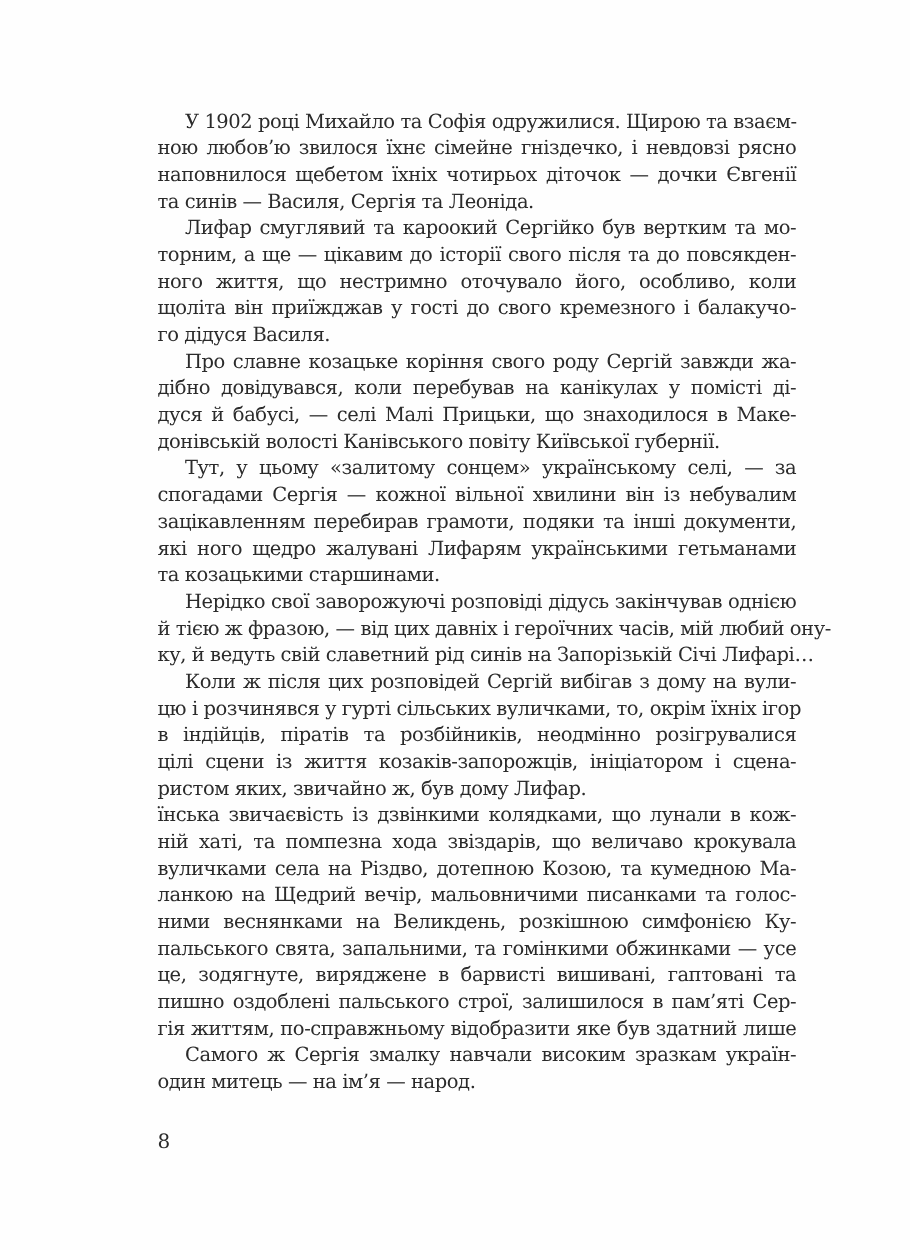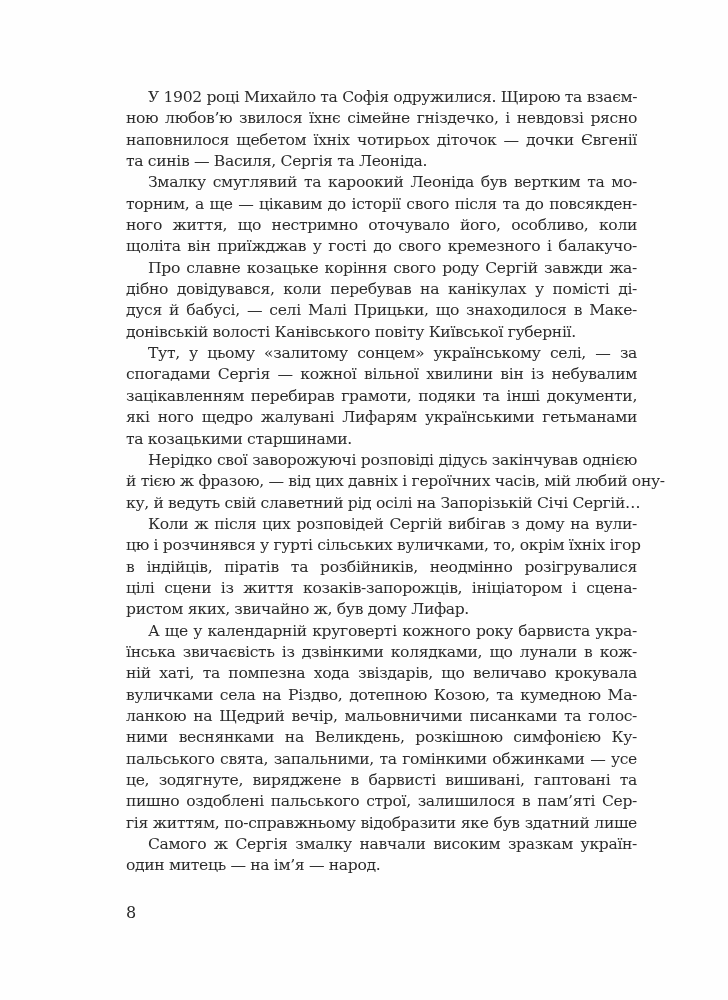--- a/index.html
+++ b/index.html
@@ -28,42 +28,42 @@
 </style>
 </head>
 <body>
 
 <div class="page">
   <div class="text-block" id="text-block">
       <span class="line indent">У 1902 році Михайло та Софія одружилися. Щирою та взаєм-</span>
       <span class="line">ною любов’ю звилося їхнє сімейне гніздечко, і невдовзі рясно</span>
       <span class="line">наповнилося щебетом їхніх чотирьох діточок — дочки Євгенії</span>
       <span class="line last">та синів — Василя, Сергія та Леоніда.</span>
-      <span class="line indent">Змалку смуглявий та кароокий Леоніда був вертким та мо-</span>
+      <span class="line indent">Лифар смуглявий та кароокий Сергійко був вертким та мо-</span>
       <span class="line">торним, а ще — цікавим до історії свого після та до повсякден-</span>
       <span class="line">ного життя, що нестримно оточувало його, особливо, коли</span>
       <span class="line">щоліта він приїжджав у гості до свого кремезного і балакучо-</span>
+      <span class="line last">го дідуся Василя.</span>
       <span class="line indent">Про славне козацьке коріння свого роду Сергій завжди жа-</span>
       <span class="line">дібно довідувався, коли перебував на канікулах у помісті ді-</span>
       <span class="line">дуся й бабусі, — селі Малі Прицьки, що знаходилося в Маке-</span>
       <span class="line last">донівській волості Канівського повіту Київської губернії.</span>
       <span class="line indent">Тут, у цьому «залитому сонцем» українському селі, — за</span>
       <span class="line">спогадами Сергія — кожної вільної хвилини він із небувалим</span>
       <span class="line">зацікавленням перебирав грамоти, подяки та інші документи,</span>
       <span class="line">які ного щедро жалувані Лифарям українськими гетьманами</span>
       <span class="line last">та козацькими старшинами.</span>
       <span class="line indent">Нерідко свої заворожуючі розповіді дідусь закінчував однією</span>
       <span class="line">й тією ж фразою, — від цих давніх і героїчних часів, мій любий ону-</span>
-      <span class="line last">ку, й ведуть свій славетний рід осілі на Запорізькій Січі Сергій…</span>
+      <span class="line last">ку, й ведуть свій славетний рід синів на Запорізькій Січі Лифарі…</span>
       <span class="line indent">Коли ж після цих розповідей Сергій вибігав з дому на вули-</span>
       <span class="line">цю і розчинявся у гурті сільських вуличками, то, окрім їхніх ігор</span>
       <span class="line">в індійців, піратів та розбійників, неодмінно розігрувалися</span>
       <span class="line">цілі сцени із життя козаків-запорожців, ініціатором і сцена-</span>
       <span class="line last">ристом яких, звичайно ж, був дому Лифар.</span>
-      <span class="line indent">А ще у календарній круговерті кожного року барвиста укра-</span>
       <span class="line">їнська звичаєвість із дзвінкими колядками, що лунали в кож-</span>
       <span class="line">ній хаті, та помпезна хода звіздарів, що величаво крокувала</span>
       <span class="line">вуличками села на Різдво, дотепною Козою, та кумедною Ма-</span>
       <span class="line">ланкою на Щедрий вечір, мальовничими писанками та голос-</span>
       <span class="line">ними веснянками на Великдень, розкішною симфонією Ку-</span>
       <span class="line">пальського свята, запальними, та гомінкими обжинками — усе</span>
       <span class="line">це, зодягнуте, виряджене в барвисті вишивані, гаптовані та</span>
       <span class="line">пишно оздоблені пальського строї, залишилося в пам’яті Сер-</span>
       <span class="line">гія життям, по-справжньому відобразити яке був здатний лише</span>
       <span class="line indent">Самого ж Сергія змалку навчали високим зразкам україн-</span>

